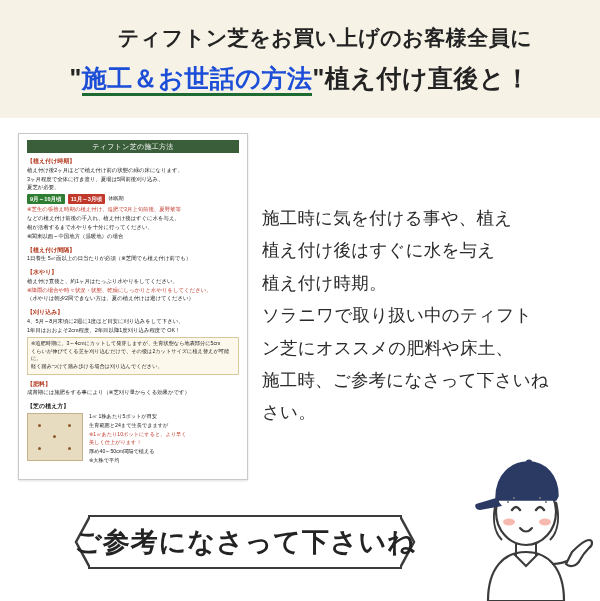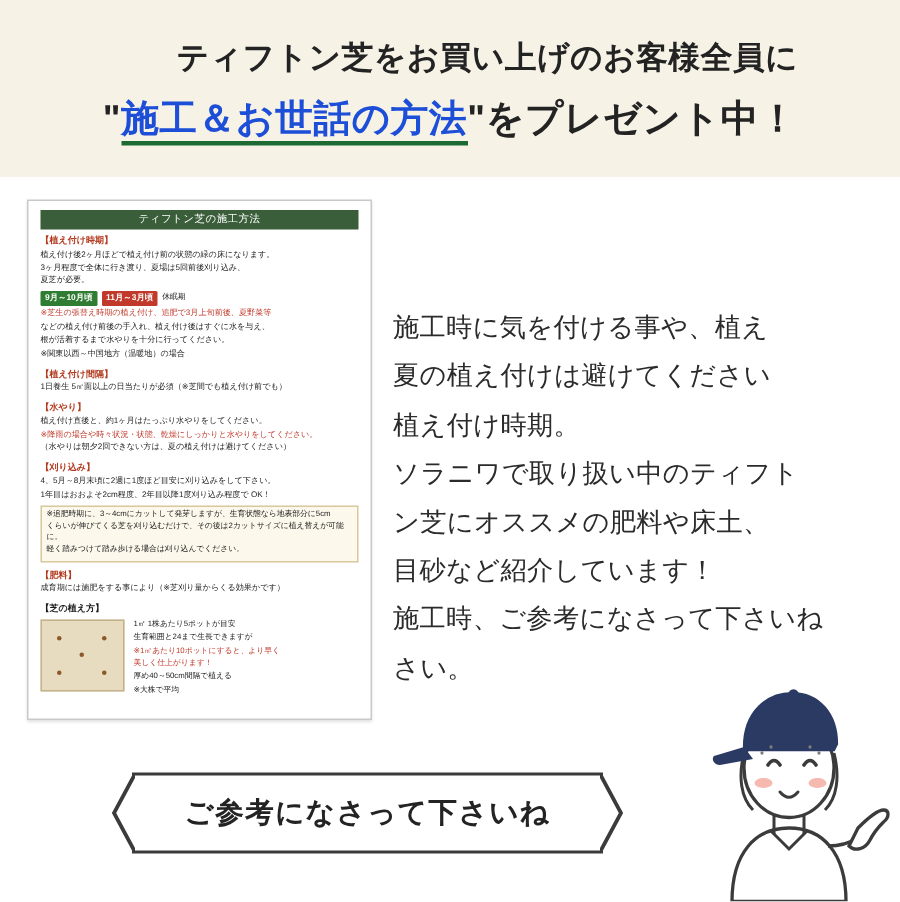--- a/index.html
+++ b/index.html
@@ -103,36 +103,36 @@
     position:absolute;left:74px;top:515px;width:342px;height:54px;
   }
   .ribbon-box{
     position:absolute;left:14px;top:0;width:314px;height:54px;
     border-top:2px solid #3b3b3b;border-bottom:2px solid #3b3b3b;
     box-sizing:border-box;
   }
   .ribbon-text{
     position:absolute;left:0;top:0;width:342px;height:54px;
     display:flex;align-items:center;justify-content:center;
-    font-size:19px;font-weight:bold;color:#232323;letter-spacing:1px;
+    font-size:27px;font-weight:bold;color:#232323;letter-spacing:1px;
   }
   .rib-corner{position:absolute;width:16px;height:54px;}
   .rib-corner.l{left:0;top:0;}
   .rib-corner.r{right:0;top:0;}
 
   
   .character{position:absolute;left:452px;top:440px;width:148px;height:161px;}
 </style>
 </head>
 <body>
 
 <div class="header">
   <div class="header-line1">ティフトン芝をお買い上げのお客様全員に</div>
   <div class="header-line2">
-    <span class="quote">"</span><span class="green-underline">施工＆お世話の方法</span><span class="quote">"</span><span>をプレゼント中！</span>
+    <span class="quote">"</span><span class="green-underline">施工＆お世話の方法</span><span class="quote">"</span><span>植え付け直後と！</span>
   </div>
 </div>
 
 <div class="doc-card">
   <div class="doc-title">ティフトン芝の施工方法</div>
   <div class="doc-body">
 
     <div class="doc-sec">
       <div class="doc-sec-head">【植え付け時期】</div>
       <p class="doc-p">植え付け後2ヶ月ほどで植え付け前の状態の緑の床になります。</p>
@@ -196,25 +196,24 @@
           <p class="doc-p">※大株で平均</p>
         </div>
       </div>
     </div>
 
   </div>
 </div>
 
 <div class="right-text">
   <p>施工時に気を付ける事や、植え</p>
-  <p>夏の植え付けは避けてください</p>
+  <p>植え付け後はすぐに水を与え</p>
   <p>植え付け時期。</p>
   <p>ソラニワで取り扱い中のティフト</p>
   <p>ン芝にオススメの肥料や床土、</p>
-  <p>目砂など紹介しています！</p>
   <p>施工時、ご参考になさって下さいね</p>
   <p>さい。</p>
 </div>
 
 <div class="ribbon">
   <div class="ribbon-box"></div>
   <svg class="rib-corner l" viewBox="0 0 16 54">
     <path d="M16 1 L2 27 L16 53" fill="none" stroke="#3b3b3b" stroke-width="2.5"></path>
   </svg>
   <svg class="rib-corner r" viewBox="0 0 16 54">

